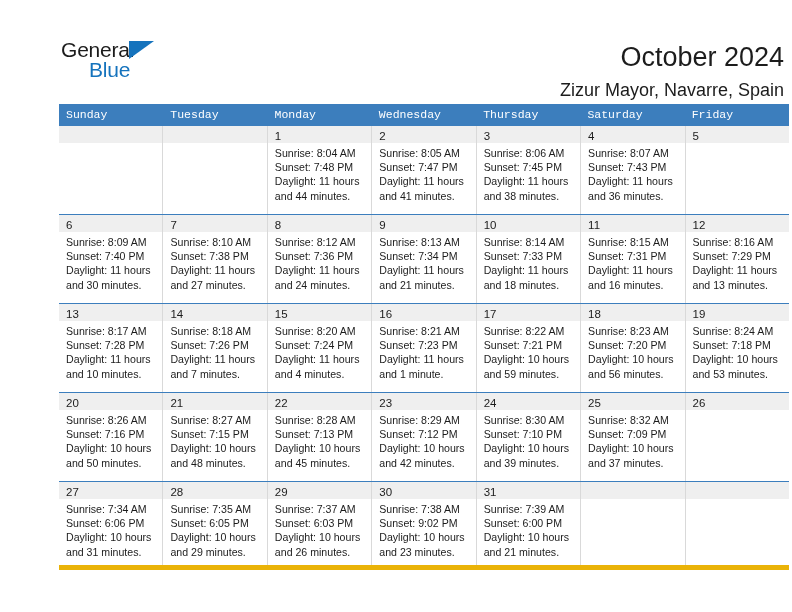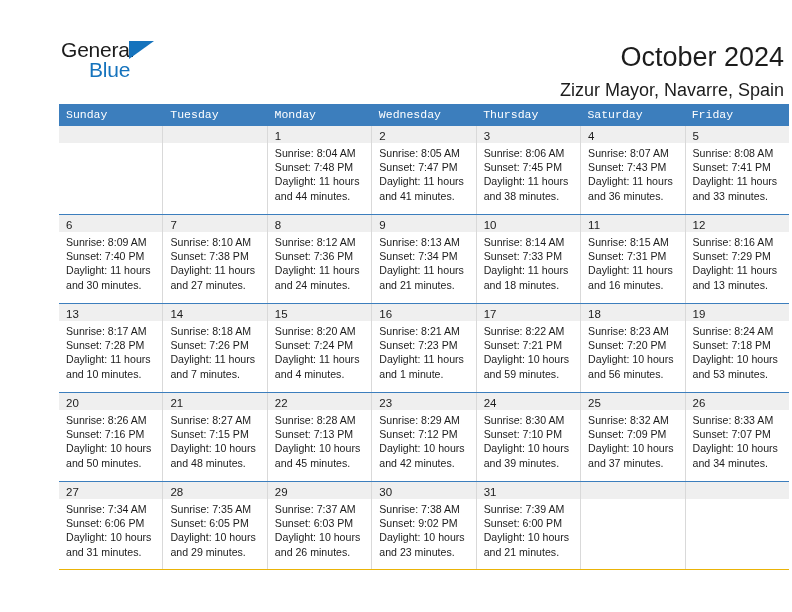--- a/index.html
+++ b/index.html
@@ -106,21 +106,21 @@
     box-sizing: border-box;
     white-space: nowrap;
   }
   .week {
     display: flex;
     border-top: 1px solid #3c7ebd;
     height: 89px;
     box-sizing: border-box;
   }
   .week:last-child {
-    border-bottom: 1px solid #eab308;
+    border-bottom: 5px solid #eab308;
   }
   .day {
     flex: 1 1 0;
     box-sizing: border-box;
     border-right: 1px solid #d9d9d9;
     background: #ffffff;
     overflow: hidden;
     position: relative;
   }
   .day:last-child {
@@ -234,25 +234,20 @@
           <div class="day">
             <div class="daynum-bar"><span class="daynum">4</span></div>
             <div class="info">
               <div>Sunrise: 8:07 AM</div>
               <div>Sunset: 7:43 PM</div>
               <div class="wrap">Daylight: 11 hours and 36 minutes.</div>
             </div>
           </div>
           <div class="day">
             <div class="daynum-bar"><span class="daynum">5</span></div>
-            <div class="info">
-              <div>Sunrise: 8:08 AM</div>
-              <div>Sunset: 7:41 PM</div>
-              <div class="wrap">Daylight: 11 hours and 33 minutes.</div>
-            </div>
           </div>
         </div>
         <div class="week">
           <div class="day">
             <div class="daynum-bar"><span class="daynum">6</span></div>
             <div class="info">
               <div>Sunrise: 8:09 AM</div>
               <div>Sunset: 7:40 PM</div>
               <div class="wrap">Daylight: 11 hours and 30 minutes.</div>
             </div>
@@ -408,25 +403,20 @@
           <div class="day">
             <div class="daynum-bar"><span class="daynum">25</span></div>
             <div class="info">
               <div>Sunrise: 8:32 AM</div>
               <div>Sunset: 7:09 PM</div>
               <div class="wrap">Daylight: 10 hours and 37 minutes.</div>
             </div>
           </div>
           <div class="day">
             <div class="daynum-bar"><span class="daynum">26</span></div>
-            <div class="info">
-              <div>Sunrise: 8:33 AM</div>
-              <div>Sunset: 7:07 PM</div>
-              <div class="wrap">Daylight: 10 hours and 34 minutes.</div>
-            </div>
           </div>
         </div>
         <div class="week">
           <div class="day">
             <div class="daynum-bar"><span class="daynum">27</span></div>
             <div class="info">
               <div>Sunrise: 7:34 AM</div>
               <div>Sunset: 6:06 PM</div>
               <div class="wrap">Daylight: 10 hours and 31 minutes.</div>
             </div>

